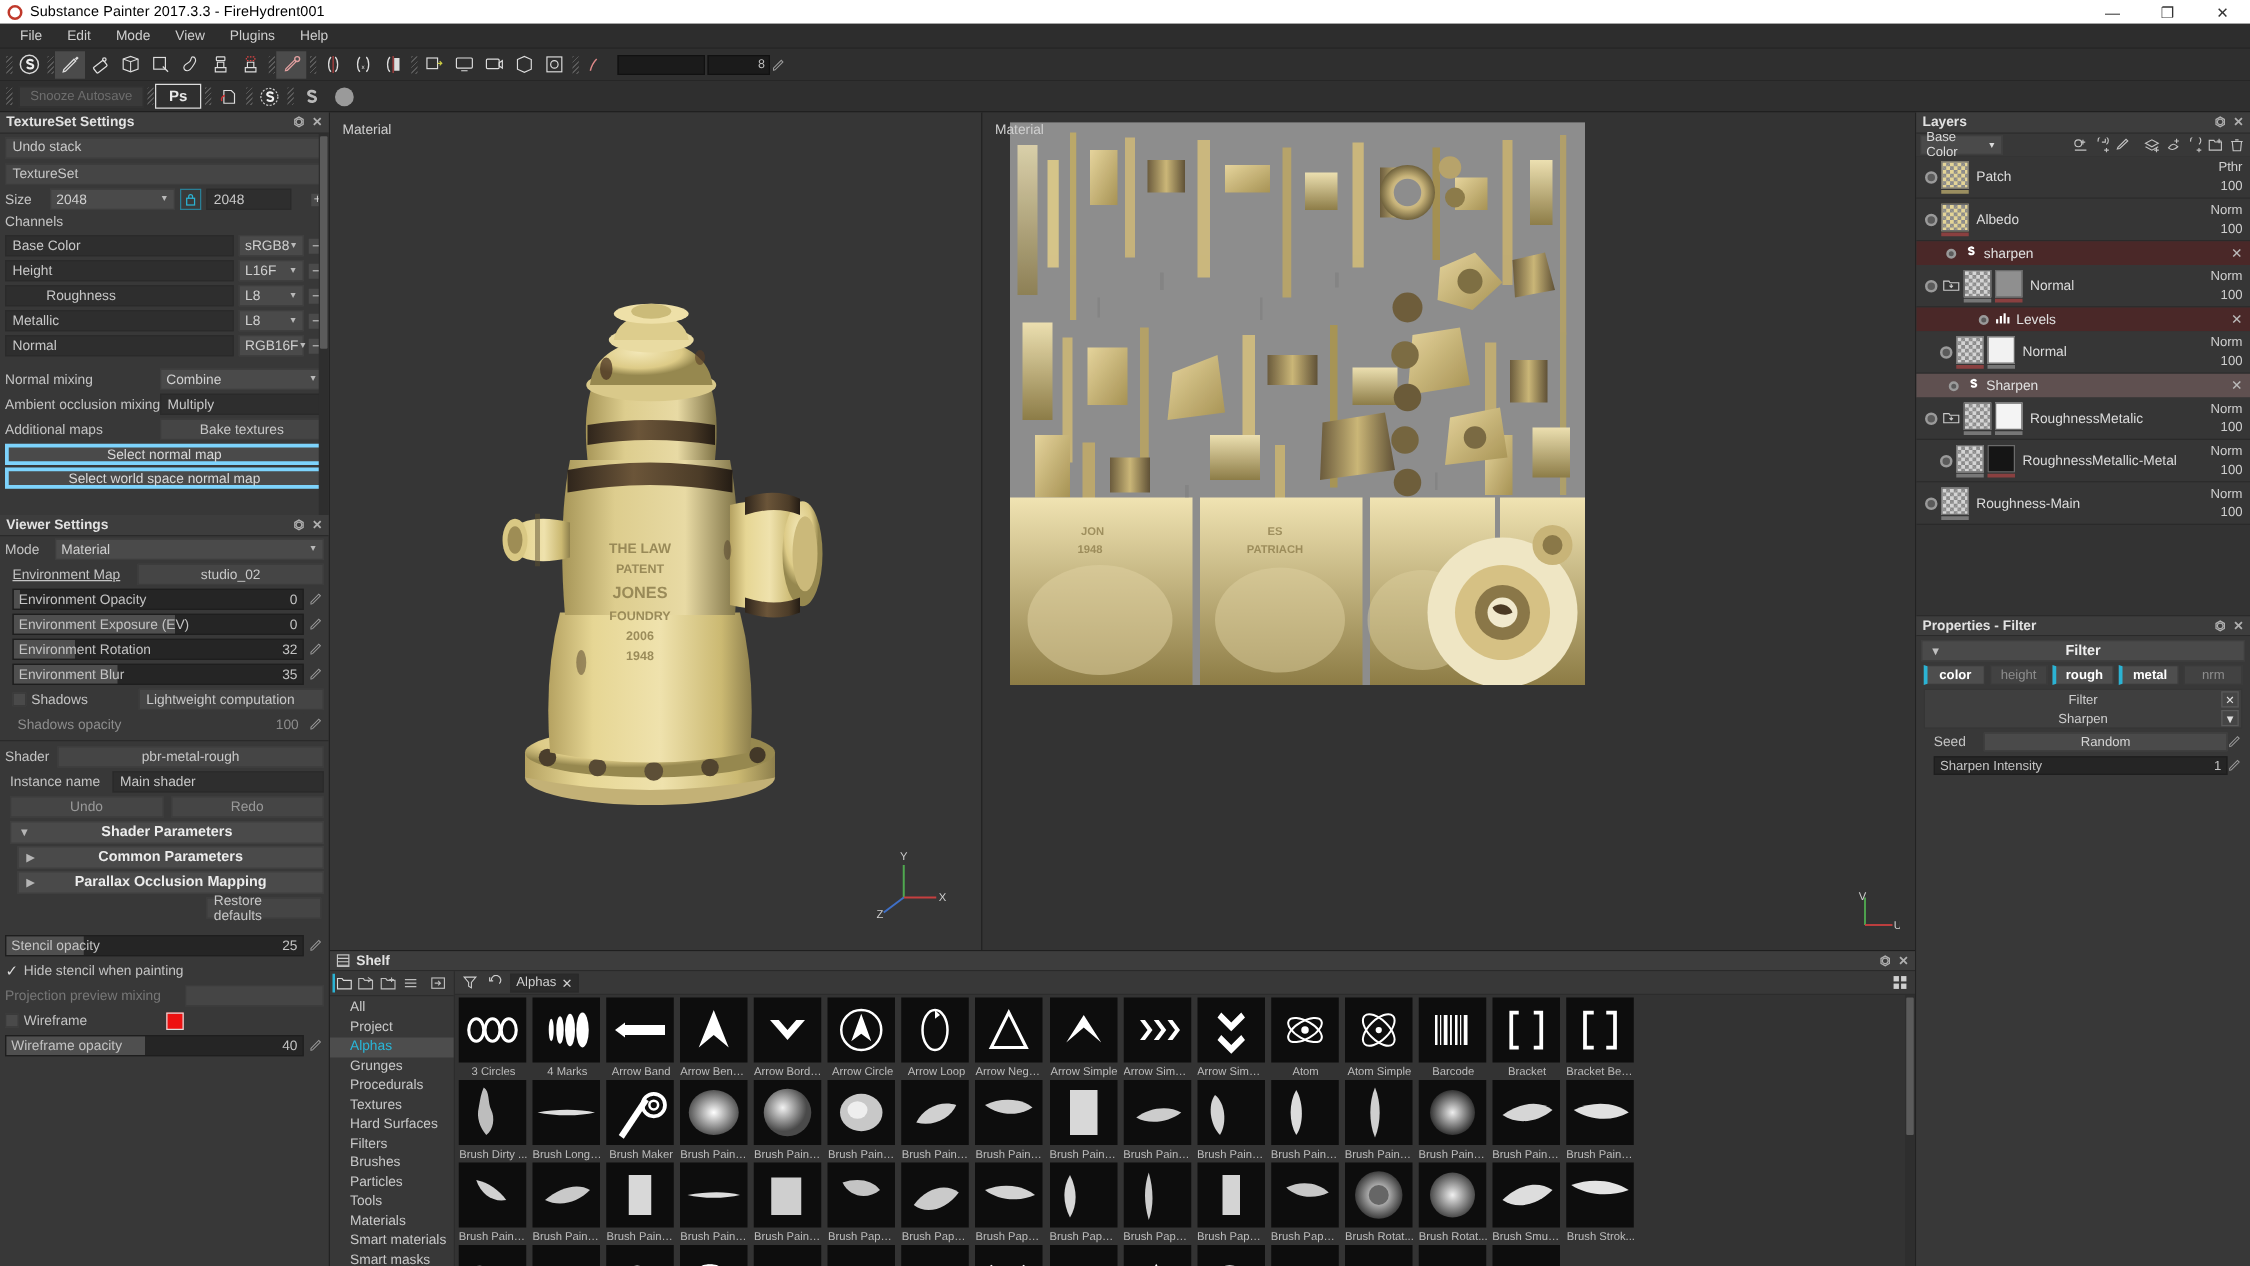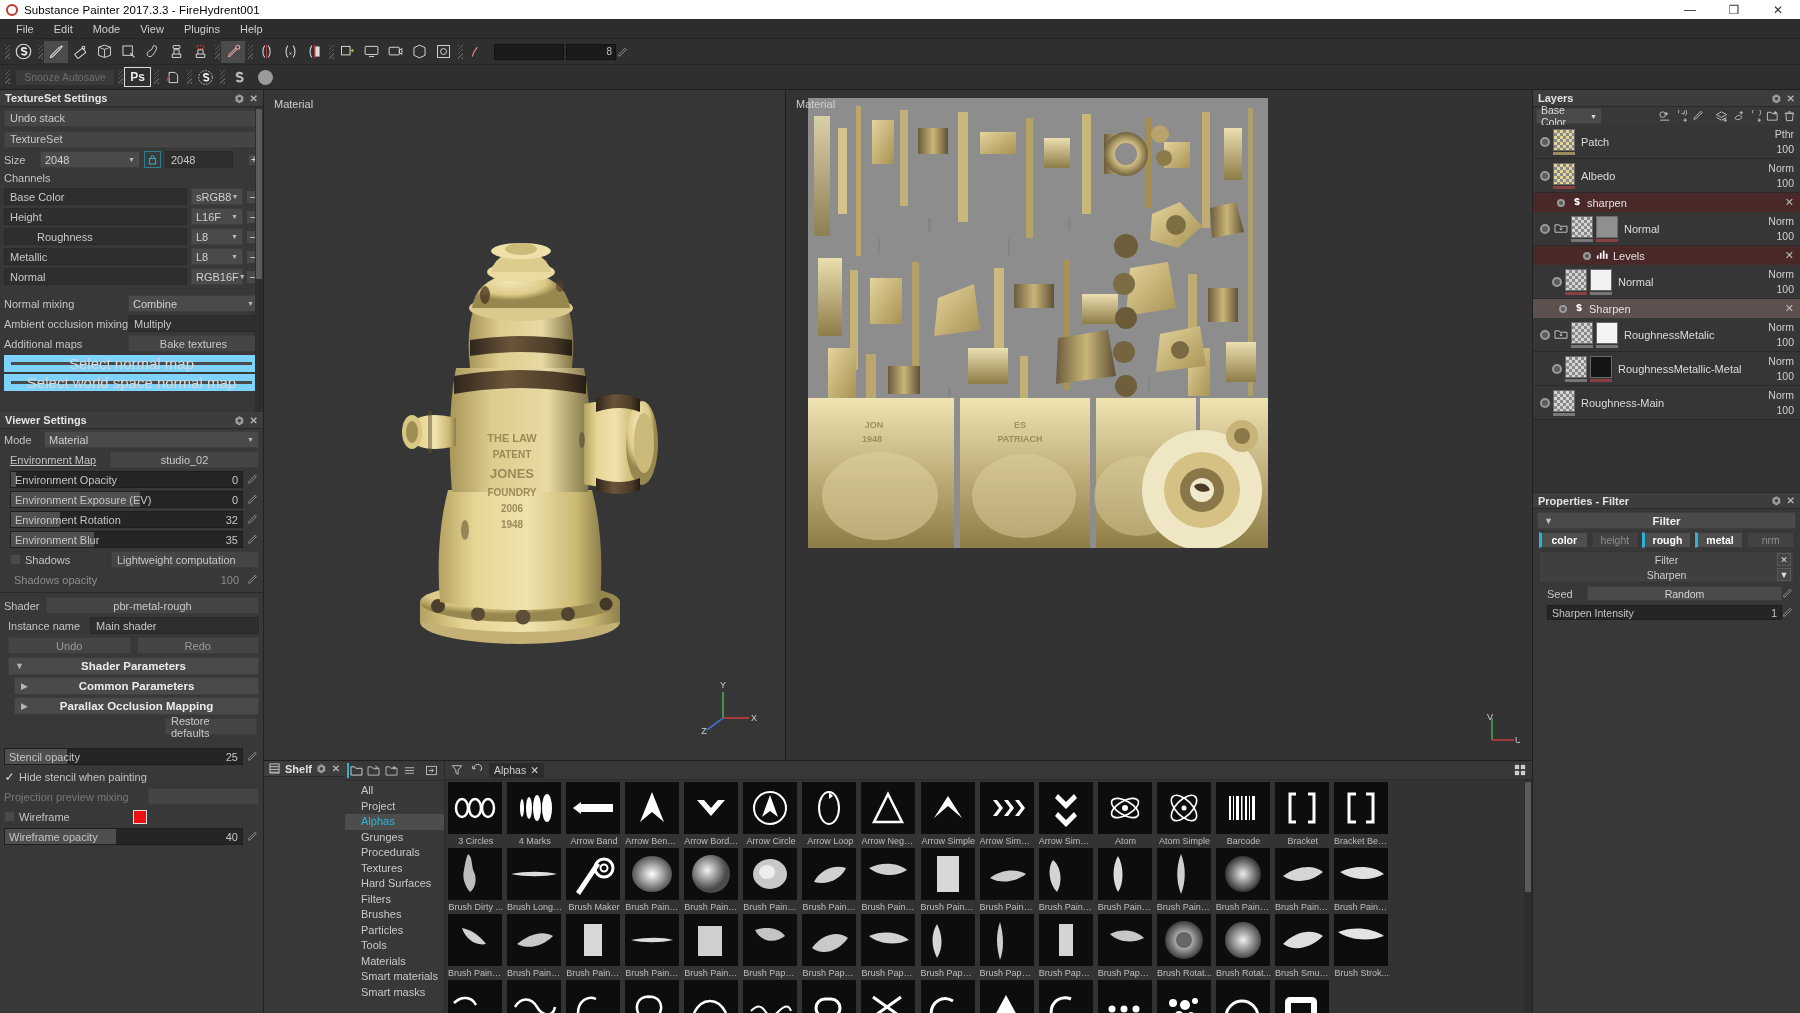--- a/index.html
+++ b/index.html
@@ -31,21 +31,21 @@
     background:repeating-linear-gradient(135deg,#5a5a5a 0 1px,transparent 1px 3px);}
   .tbtn{width:24px;height:22px;display:flex;align-items:center;justify-content:center;margin:0 0;color:#d0d0d0;}
   .tbtn svg{display:block;}
   .tbtn.active{background:#4b4b4b;}
   .tbfield{height:16px;width:70px;background:#1b1b1b;border:1px solid #111;margin-left:6px;}
   .tbnum{height:16px;width:50px;background:#1b1b1b;border:1px solid #111;margin-left:2px;color:#bdbdbd;
          font-size:10px;display:flex;align-items:center;justify-content:flex-end;padding-right:3px;}
   .pencil{width:11px;height:14px;margin-left:2px;display:flex;align-items:center;color:#9a9a9a;}
   .snooze{height:17px;width:100px;background:#3a3a3a;border:1px solid #303030;color:#6e6e6e;
           font-size:10.5px;display:flex;align-items:center;justify-content:center;margin-left:4px;}
-  .psbtn{width:27px;height:20px;border:1px solid #dcdcdc;display:flex;align-items:center;justify-content:center;
+  .psbtn{width:37px;height:20px;border:1px solid #dcdcdc;display:flex;align-items:center;justify-content:center;
          color:#e8e8e8;font-size:12px;font-weight:bold;}
   .circbtn{width:15px;height:15px;border-radius:50%;background:#9a9a9a;margin-left:8px;}
 
   
   .body{flex:1;display:flex;min-height:0;background:#2b2b2b;}
 
   
   .leftdock{width:264px;flex:0 0 264px;background:#383838;display:flex;flex-direction:column;border-right:1px solid #222;}
   .panel-title{height:17px;background:#3d3d3d;display:flex;align-items:center;padding:0 5px;
      font-weight:bold;font-size:11px;color:#e2e2e2;border-bottom:1px solid #2a2a2a;}
@@ -53,22 +53,22 @@
   .panel-body{overflow:hidden;position:relative;}
 
   .row{display:flex;align-items:center;height:19px;margin:1px 4px;gap:4px;}
   .lbl{font-size:11px;color:#c4c4c4;white-space:nowrap;}
   .fld{background:#2e2e2e;border:1px solid #2a2a2a;height:17px;display:flex;align-items:center;
        padding:0 5px;font-size:11px;color:#c8c8c8;}
   .fld.flat{background:#454545;border:1px solid #3c3c3c;}
   .combo{background:#4a4a4a;border:1px solid #3e3e3e;height:17px;display:flex;align-items:center;
          padding:0 4px;font-size:11px;color:#d0d0d0;position:relative;}
   .combo .car{margin-left:auto;font-size:7px;color:#b9b9b9;}
-  .btnbar{background:#4a4a4a;border:7px solid #7dd3fc;height:17px;display:flex;align-items:center;
-          justify-content:center;font-size:15px;color:#d8d8d8;margin:2px 4px;}
+  .btnbar{background:#4a4a4a;border:3px solid #7dd3fc;height:17px;display:flex;align-items:center;
+          justify-content:center;font-size:11px;color:#d8d8d8;margin:2px 4px;}
   .slider{position:relative;height:17px;background:#252525;border:1px solid #1e1e1e;display:flex;align-items:center;
           font-size:11px;color:#c4c4c4;padding:0 4px;overflow:hidden;}
   .slider .fill{position:absolute;left:0;top:0;bottom:0;background:#4f4f4f;}
   .slider .nm{position:relative;z-index:2;}
   .slider .vl{position:relative;z-index:2;margin-left:auto;}
   .chk{width:11px;height:11px;background:#4a4a4a;border:1px solid #3a3a3a;display:inline-flex;
        align-items:center;justify-content:center;font-size:9px;color:#ddd;}
   .chk.on{background:transparent;border:none;color:#ddd;font-size:12px;}
   .sectionhdr{background:#4a4a4a;border:1px solid #3e3e3e;height:18px;display:flex;align-items:center;
       justify-content:center;font-weight:bold;font-size:11.5px;color:#ececec;margin:2px 4px 2px 8px;position:relative;}
@@ -85,21 +85,21 @@
   .vp.left{flex:0 0 522px;border-right:1px solid #1e1e1e;background:#363636;}
   .vp.right{flex:1;background:#333333;}
 
   
   .hydrant{position:absolute;left:50%;top:50%;transform:translate(-50%,-50%);}
 
   
   .uvsheet{position:absolute;left:22px;top:8px;width:460px;height:450px;background:#8c8c8c;overflow:hidden;}
 
   
-  .shelf{height:253px;flex:0 0 253px;background:#383838;border-top:1px solid #1f1f1f;display:flex;flex-direction:row;}
+  .shelf{height:253px;flex:0 0 253px;background:#383838;border-top:1px solid #1f1f1f;display:flex;flex-direction:column;}
   .shelf-title{height:16px;background:#3d3d3d;display:flex;align-items:center;padding:0 5px;font-weight:bold;
        font-size:11px;color:#e2e2e2;gap:5px;border-bottom:1px solid #2a2a2a;}
   .shelf-title .ptools{margin-left:auto;display:flex;gap:6px;color:#b0b0b0;font-size:10px;}
   .shelf-main{flex:1;display:flex;min-height:0;}
   .shelf-left{width:100px;flex:0 0 100px;background:#383838;display:flex;flex-direction:column;border-right:1px solid #2c2c2c;}
   .shelf-lefttools{height:20px;display:flex;align-items:center;gap:2px;padding:0 2px;border-bottom:1px solid #2c2c2c;}
   .shelf-cats{flex:1;overflow:hidden;padding-top:2px;}
   .cat{height:15.5px;line-height:15.5px;padding-left:16px;font-size:11px;color:#c9c9c9;}
   .cat.sel{background:#4d4d4d;color:#29b6d8;}
   .shelf-right{flex:1;display:flex;flex-direction:column;min-width:0;background:#333;}

